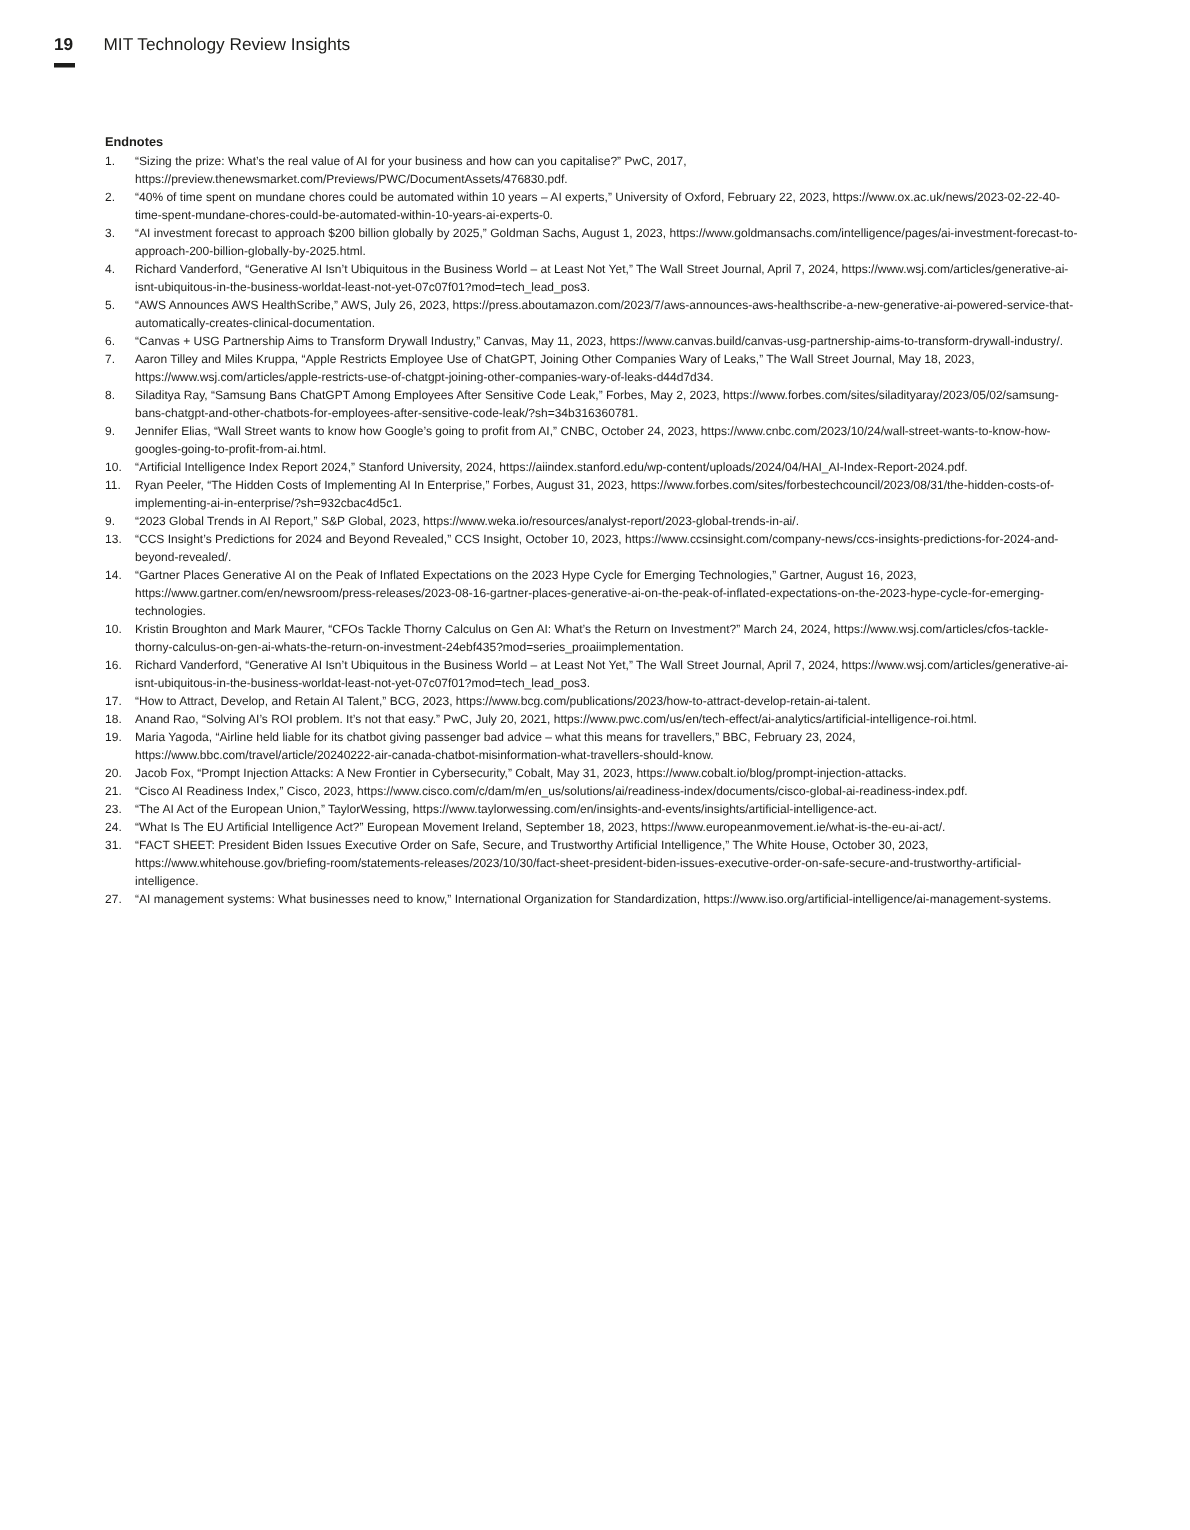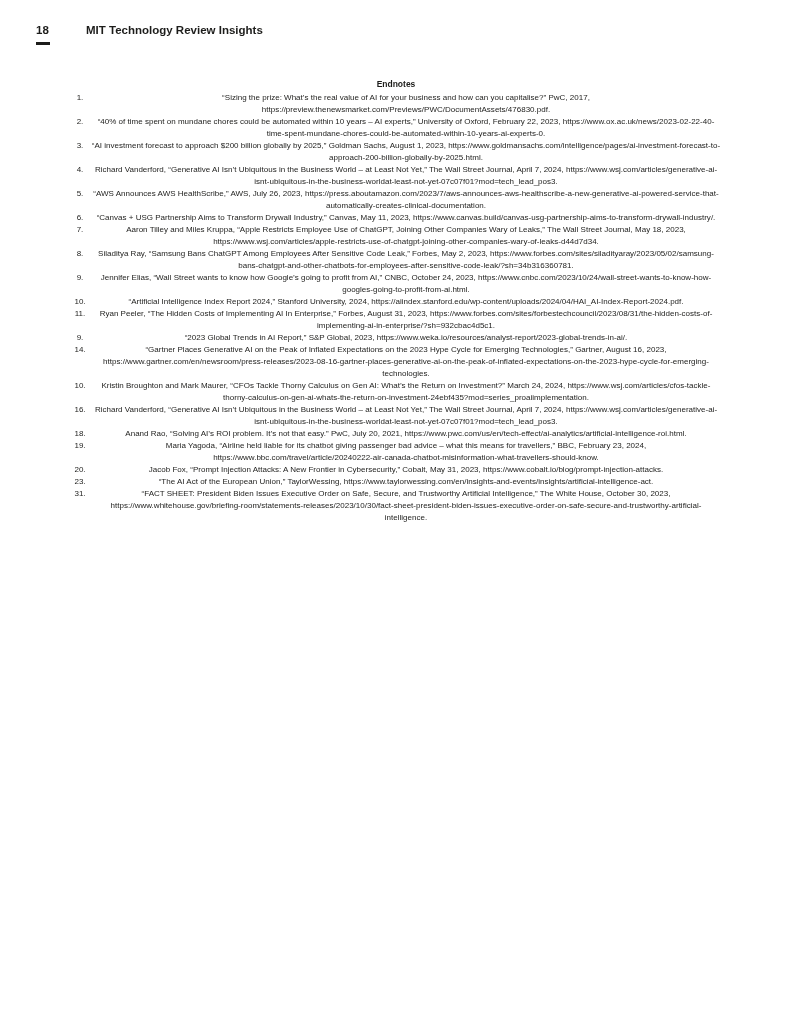--- a/index.html
+++ b/index.html
@@ -23,30 +23,29 @@
     font-weight:700;
     line-height:13px;
   }
   .page-num-rule {
     width:14px; height:2.5px;
     background:#1d1d1b;
     margin-top:5px;
   }
   .publication-title {
     font-size:11.5px;
-    font-weight:700;
+    font-weight:400;
     line-height:13px;
-    margin-left:36px;
+    margin-left:19px;
     text-align:right;
   }
   .endnotes {
     position:absolute;
-    top:78px; left:70px;
+    top:88px; left:70px;
     width:652px;
-    text-align:center;
   }
   .endnotes-heading {
     font-size:8.5px;
     font-weight:700;
     line-height:12px;
     margin-bottom:2px;
   }
   .endnotes-list { list-style:none; }
   .endnote {
     display:flex;
@@ -60,21 +59,21 @@
     min-width:0;
     overflow-wrap:anywhere;
     word-break:normal;
   }
 </style>
 </head>
 <body>
 
 <header class="page-header">
   <div class="page-num-wrap">
-    <span class="page-number">18</span>
+    <span class="page-number">19</span>
     <div class="page-num-rule"></div>
   </div>
   <span class="publication-title">MIT Technology Review Insights</span>
 </header>
 
 <main class="endnotes">
   <h2 class="endnotes-heading">Endnotes</h2>
   <ol class="endnotes-list">
   <li class="endnote">
     <span class="num">1.</span>
@@ -129,60 +128,80 @@
   <li class="endnote">
     <span class="num">11.</span>
     <span class="txt">Ryan Peeler, “The Hidden Costs of Implementing AI In Enterprise,” Forbes, August 31, 2023, https://www.forbes.com/sites/forbestechcouncil/2023/08/31/the-hidden-costs-of-implementing-ai-in-enterprise/?sh=932cbac4d5c1.</span>
   </li>
 
   <li class="endnote">
     <span class="num">9.</span>
     <span class="txt">“2023 Global Trends in AI Report,” S&amp;P Global, 2023, https://www.weka.io/resources/analyst-report/2023-global-trends-in-ai/.</span>
   </li>
 
+  <li class="endnote">
+    <span class="num">13.</span>
+    <span class="txt">“CCS Insight’s Predictions for 2024 and Beyond Revealed,” CCS Insight, October 10, 2023, https://www.ccsinsight.com/company-news/ccs-insights-predictions-for-2024-and-beyond-revealed/.</span>
+  </li>
 
   <li class="endnote">
     <span class="num">14.</span>
     <span class="txt">“Gartner Places Generative AI on the Peak of Inflated Expectations on the 2023 Hype Cycle for Emerging Technologies,” Gartner, August 16, 2023, https://www.gartner.com/en/newsroom/press-releases/2023-08-16-gartner-places-generative-ai-on-the-peak-of-inflated-expectations-on-the-2023-hype-cycle-for-emerging-technologies.</span>
   </li>
 
   <li class="endnote">
     <span class="num">10.</span>
     <span class="txt">Kristin Broughton and Mark Maurer, “CFOs Tackle Thorny Calculus on Gen AI: What’s the Return on Investment?” March 24, 2024, https://www.wsj.com/articles/cfos-tackle-thorny-calculus-on-gen-ai-whats-the-return-on-investment-24ebf435?mod=series_proaiimplementation.</span>
   </li>
 
   <li class="endnote">
     <span class="num">16.</span>
     <span class="txt">Richard Vanderford, “Generative AI Isn’t Ubiquitous in the Business World – at Least Not Yet,” The Wall Street Journal, April 7, 2024, https://www.wsj.com/articles/generative-ai-isnt-ubiquitous-in-the-business-worldat-least-not-yet-07c07f01?mod=tech_lead_pos3.</span>
   </li>
 
+  <li class="endnote">
+    <span class="num">17.</span>
+    <span class="txt">“How to Attract, Develop, and Retain AI Talent,” BCG, 2023, https://www.bcg.com/publications/2023/how-to-attract-develop-retain-ai-talent.</span>
+  </li>
 
   <li class="endnote">
     <span class="num">18.</span>
     <span class="txt">Anand Rao, “Solving AI’s ROI problem. It’s not that easy.” PwC, July 20, 2021, https://www.pwc.com/us/en/tech-effect/ai-analytics/artificial-intelligence-roi.html.</span>
   </li>
 
   <li class="endnote">
     <span class="num">19.</span>
     <span class="txt">Maria Yagoda, “Airline held liable for its chatbot giving passenger bad advice – what this means for travellers,” BBC, February 23, 2024, https://www.bbc.com/travel/article/20240222-air-canada-chatbot-misinformation-what-travellers-should-know.</span>
   </li>
 
   <li class="endnote">
     <span class="num">20.</span>
     <span class="txt">Jacob Fox, “Prompt Injection Attacks: A New Frontier in Cybersecurity,” Cobalt, May 31, 2023, https://www.cobalt.io/blog/prompt-injection-attacks.</span>
   </li>
 
+  <li class="endnote">
+    <span class="num">21.</span>
+    <span class="txt">“Cisco AI Readiness Index,” Cisco, 2023, https://www.cisco.com/c/dam/m/en_us/solutions/ai/readiness-index/documents/cisco-global-ai-readiness-index.pdf.</span>
+  </li>
 
 
   <li class="endnote">
     <span class="num">23.</span>
     <span class="txt">“The AI Act of the European Union,” TaylorWessing, https://www.taylorwessing.com/en/insights-and-events/insights/artificial-intelligence-act.</span>
   </li>
 
+  <li class="endnote">
+    <span class="num">24.</span>
+    <span class="txt">“What Is The EU Artificial Intelligence Act?” European Movement Ireland, September 18, 2023, https://www.europeanmovement.ie/what-is-the-eu-ai-act/.</span>
+  </li>
 
   <li class="endnote">
     <span class="num">31.</span>
     <span class="txt">“FACT SHEET: President Biden Issues Executive Order on Safe, Secure, and Trustworthy Artificial Intelligence,” The White House, October 30, 2023, https://www.whitehouse.gov/briefing-room/statements-releases/2023/10/30/fact-sheet-president-biden-issues-executive-order-on-safe-secure-and-trustworthy-artificial-intelligence.</span>
   </li>
 
 
+  <li class="endnote">
+    <span class="num">27.</span>
+    <span class="txt">“AI management systems: What businesses need to know,” International Organization for Standardization, https://www.iso.org/artificial-intelligence/ai-management-systems.</span>
+  </li>
 </ol>
 </main>
 
 </body></html>

